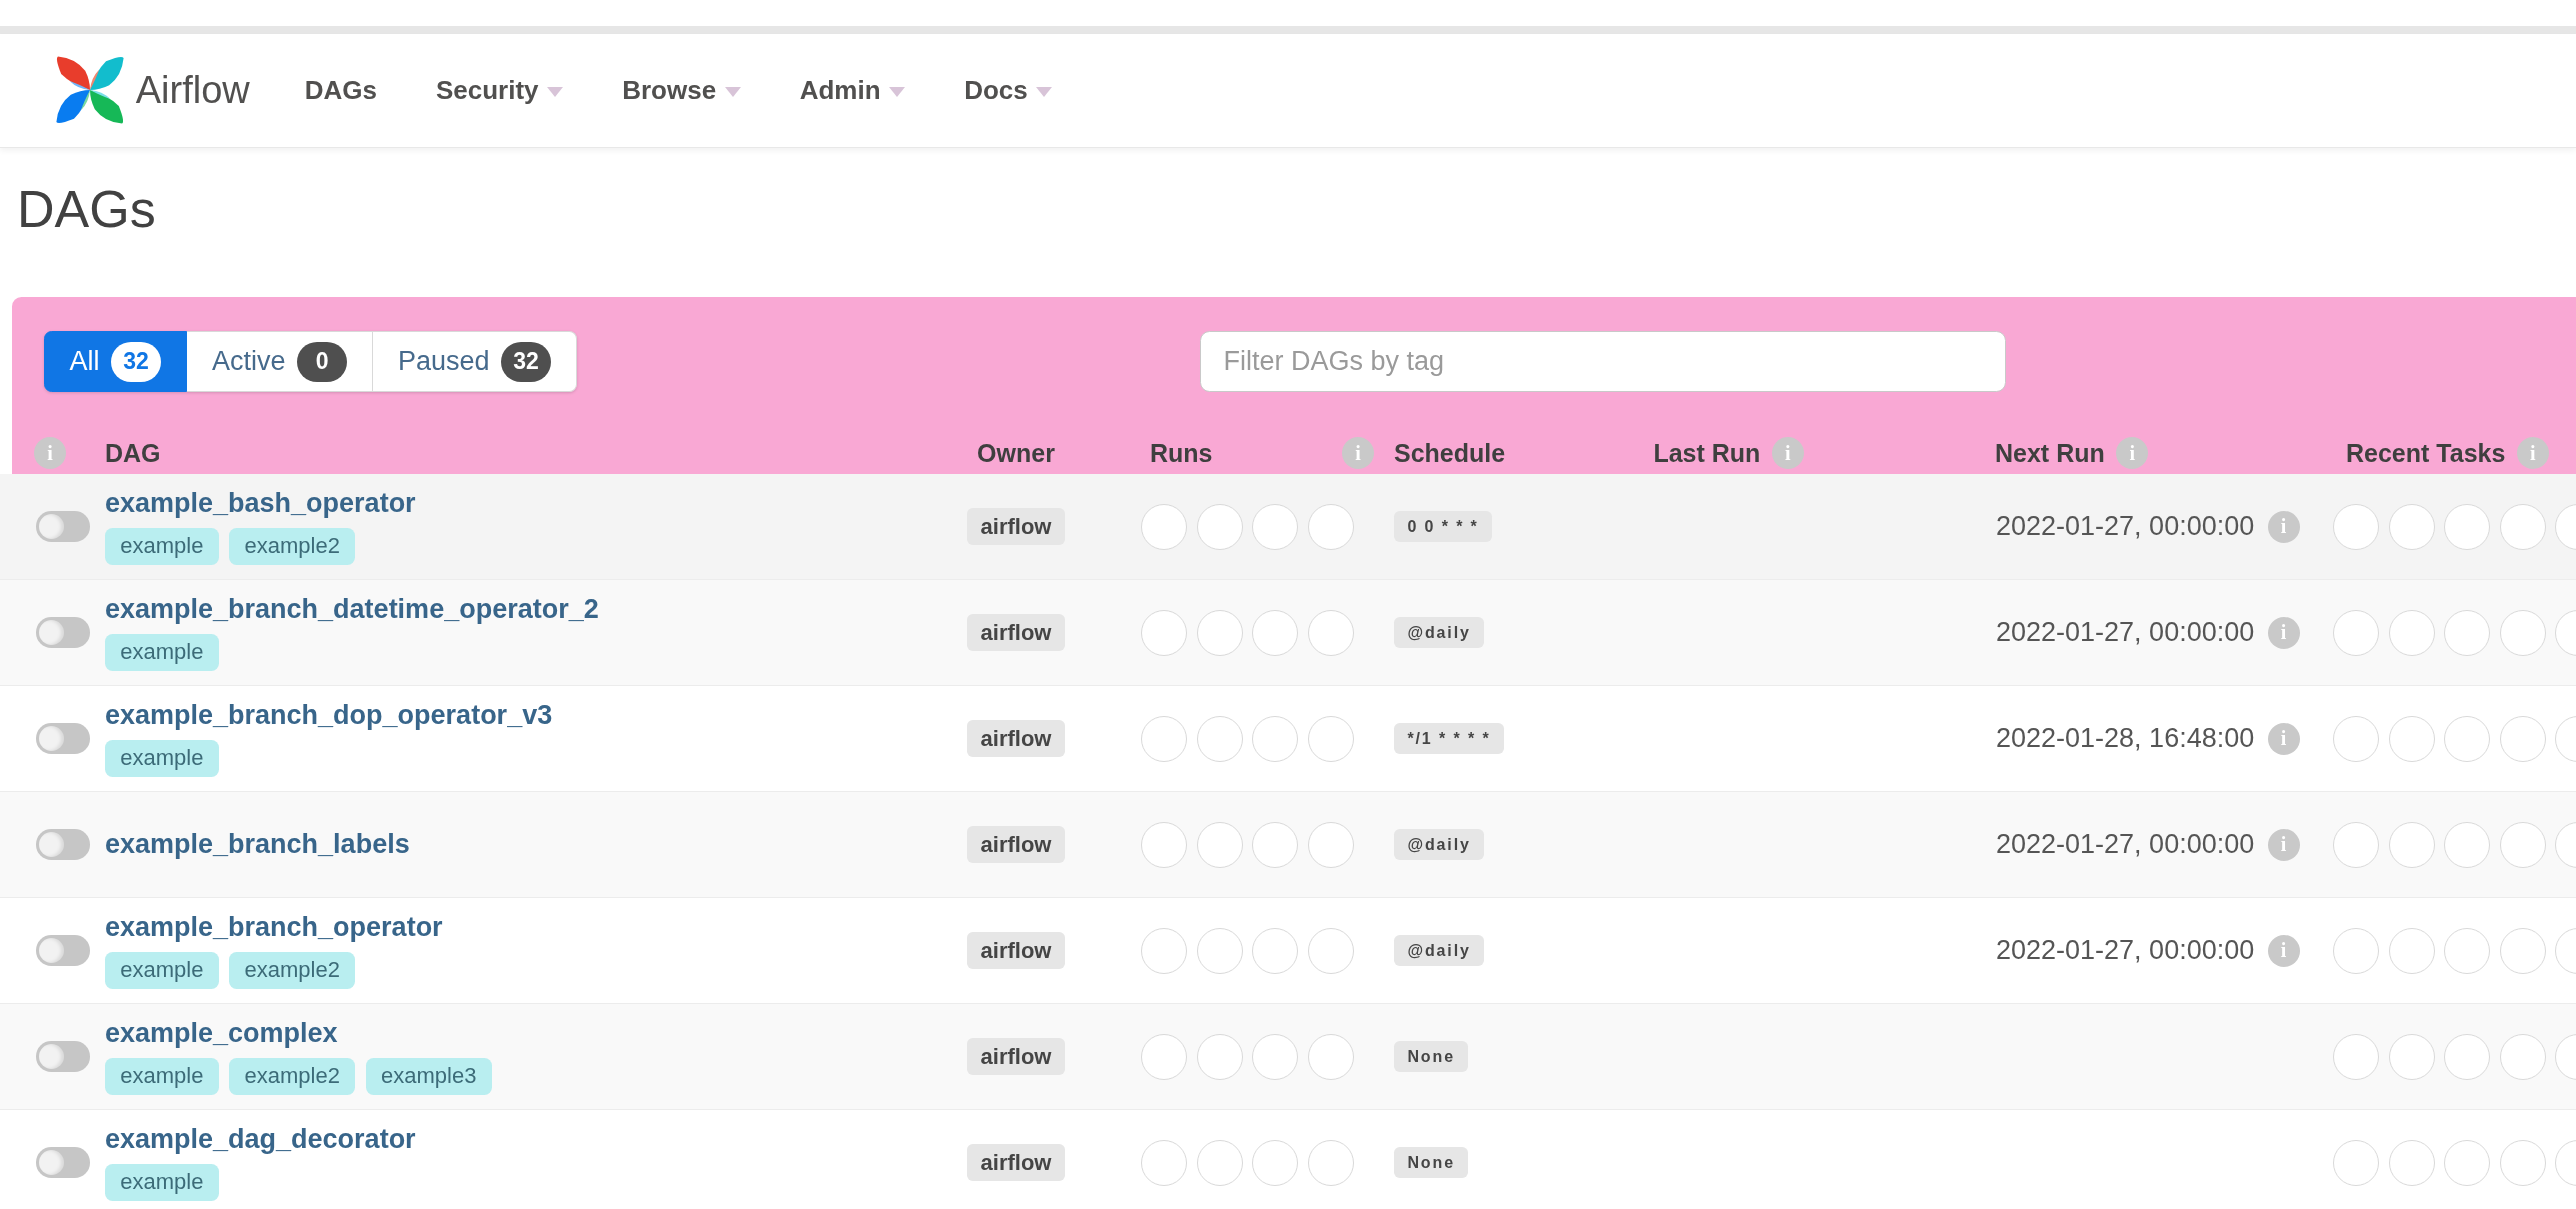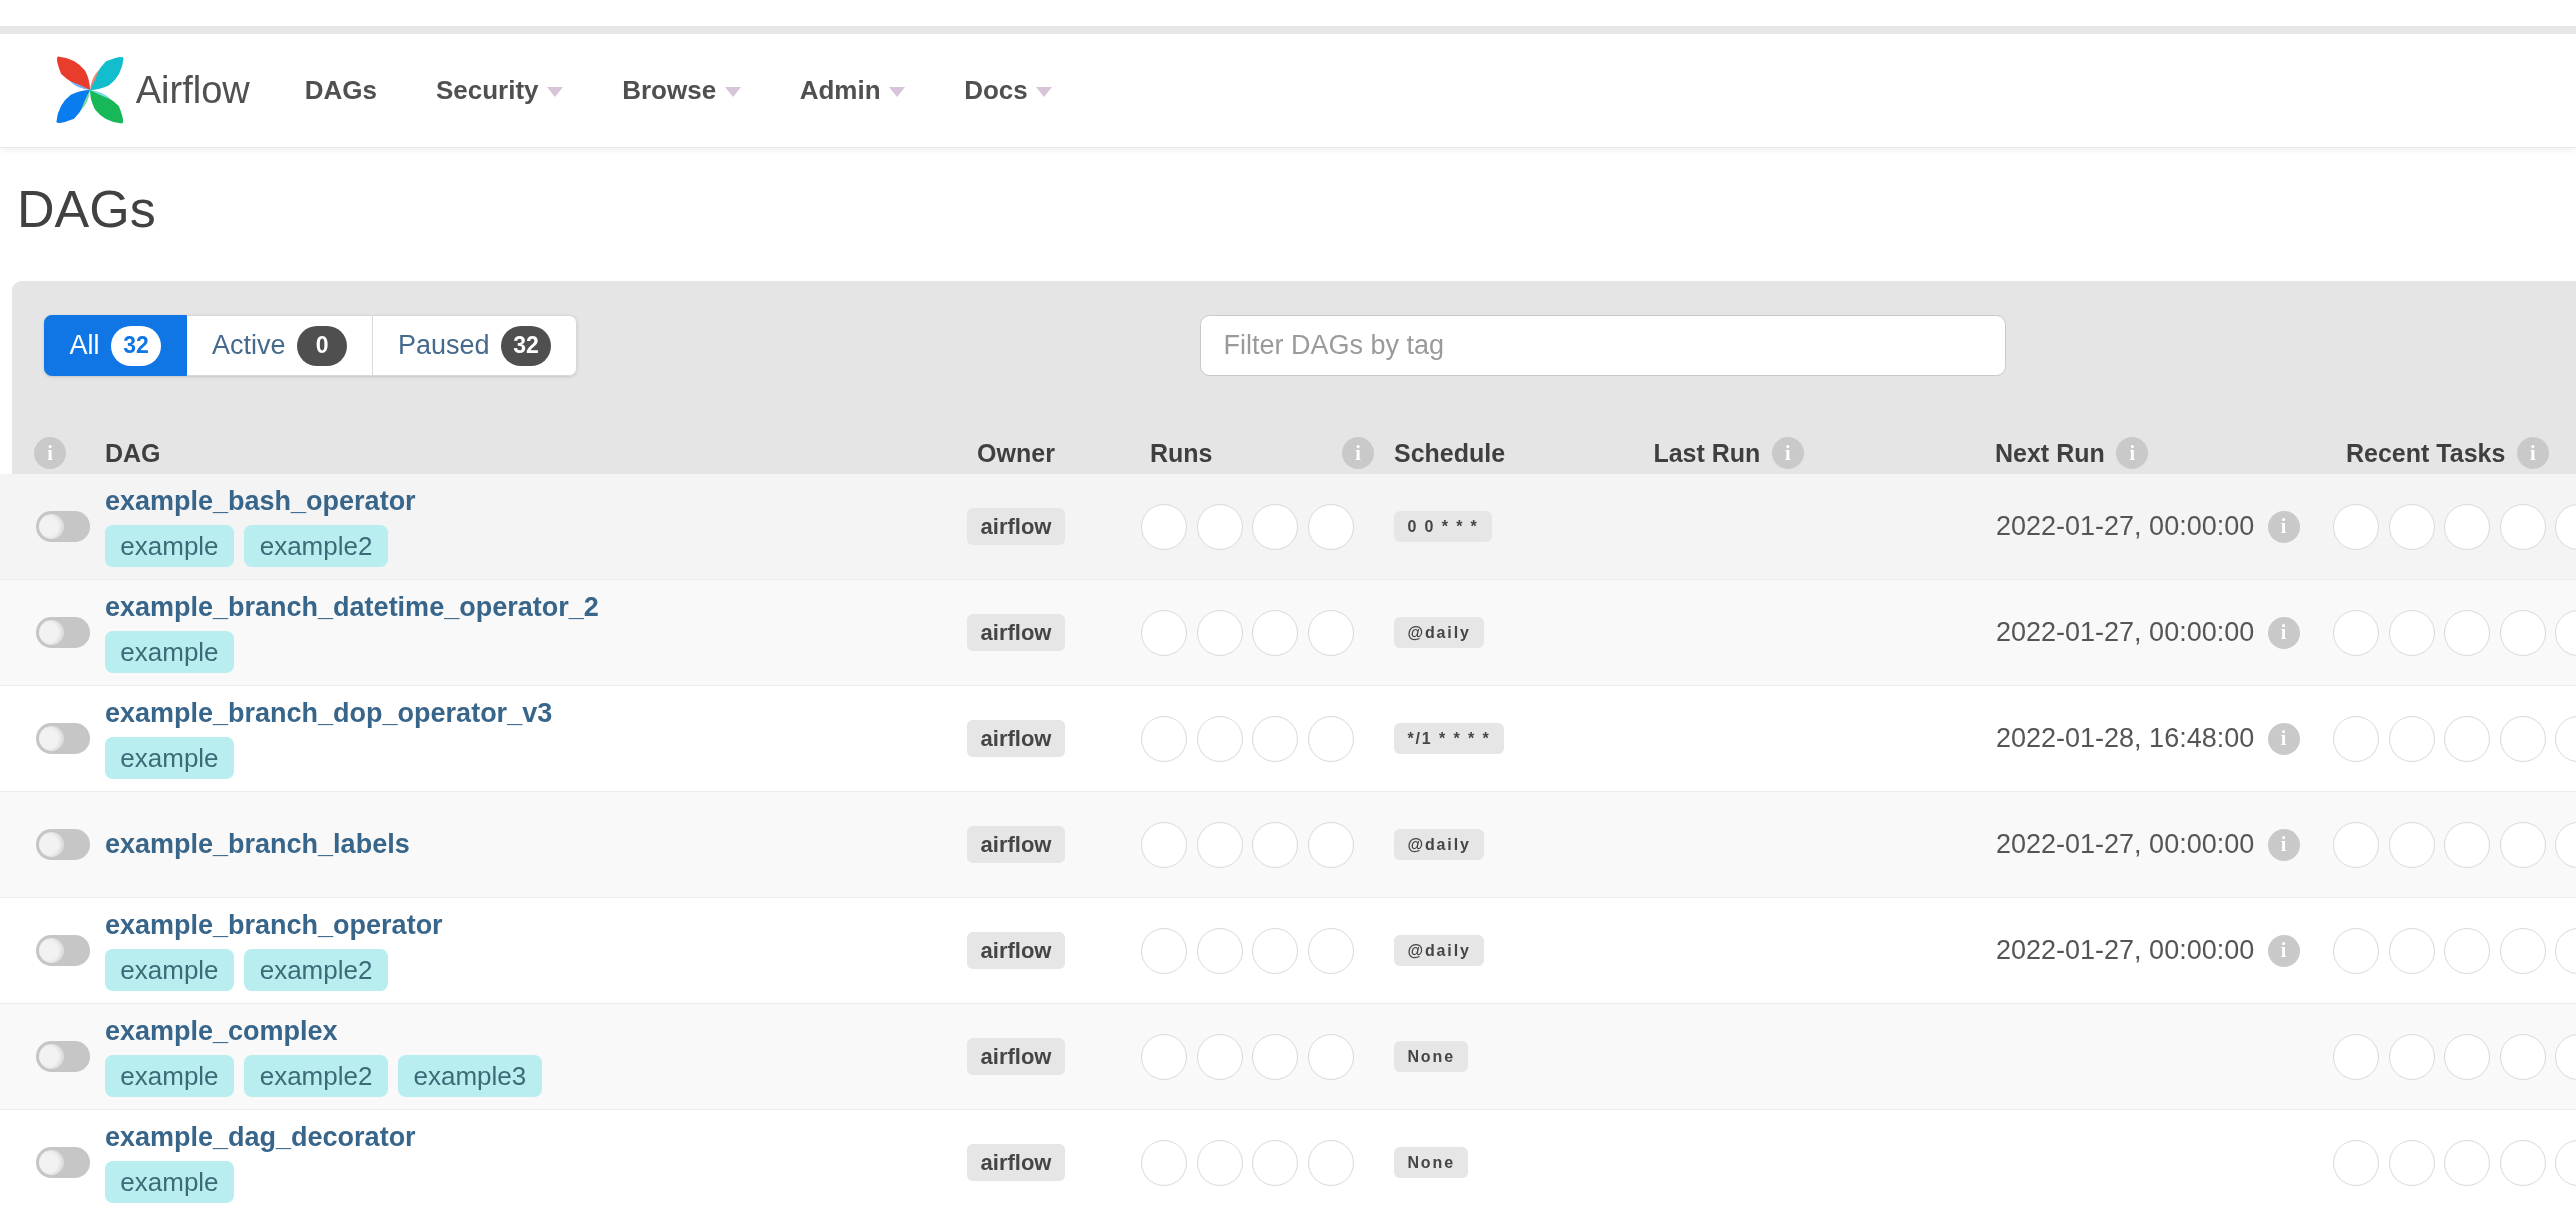--- a/index.html
+++ b/index.html
@@ -19,21 +19,21 @@
   .nav-items{display:flex;align-items:center;margin-left:55px;gap:59px;}
   .nav-item{font-size:26px;font-weight:700;color:#51504f;display:flex;align-items:center;cursor:pointer;}
   .caret{display:inline-block;width:0;height:0;margin-left:8.6px;margin-top:3.8px;
          border-left:8.6px solid transparent;border-right:8.6px solid transparent;
          border-top:10.5px solid #d8c4d8;}
 
   
   .page-title{position:absolute;left:17px;top:153px;font-size:52px;font-weight:400;color:#414141;}
 
   
-  .panel{position:absolute;left:11.5px;top:255px;right:0;height:203px;background:#e5e5e5;
+  .panel{position:absolute;left:11.5px;top:271px;right:0;height:203px;background:#f9a8d4;
          border-radius:9.5px 0 0 9.5px;}
   .tab-group{position:absolute;left:32px;top:34px;height:61px;display:flex;
              border-radius:7.6px;box-shadow:0 1px 2.9px rgba(0,0,0,.15);}
   .tab{display:flex;align-items:center;justify-content:center;gap:11.5px;height:61px;
        background:#fff;border:1px solid #d9d9d9;border-left:none;font-size:27px;
        color:#466a8c;cursor:pointer;padding:0 25px;box-sizing:border-box;}
   .tab:first-child{border-left:1px solid #d9d9d9;border-radius:7.6px 0 0 7.6px;}
   .tab:last-child{border-radius:0 7.6px 7.6px 0;}
   .tab.active{background:#1076e5;border-color:#1076e5;color:#fff;}
   .tab-badge{display:inline-flex;align-items:center;justify-content:center;min-width:50px;
@@ -67,21 +67,21 @@
   .row.hl{background:#f4f4f4;}
 
   .toggle{margin-left:36px;width:54px;height:30.5px;border-radius:15.3px;background:#c6c6c6;
           position:relative;cursor:pointer;}
   .toggle .knob{position:absolute;left:2.9px;top:2.9px;width:25px;height:25px;border-radius:50%;
                 background:#f2f2f2;box-shadow:inset -2.9px 0 3.8px rgba(0,0,0,.10);}
 
   .dag-cell{display:flex;flex-direction:column;justify-content:center;gap:8.6px;}
   .dag-link{font-size:27px;font-weight:700;color:#38658a;text-decoration:none;cursor:pointer;width:max-content;}
   .tag-row{display:flex;gap:10.5px;}
-  .tag-pill{background:#b9eef0;color:#3c6b78;font-size:26px;padding:5.7px 15.3px;border-radius:7.6px;cursor:pointer;}
+  .tag-pill{background:#b9eef0;color:#3c6b78;font-size:22px;padding:5.7px 15.3px;border-radius:7.6px;cursor:pointer;}
 
   .owner-cell{display:flex;justify-content:center;}
   .owner-badge{background:#e6e6e6;color:#454545;font-size:22px;font-weight:700;
                padding:5.7px 13.4px;border-radius:5.7px;}
 
   .runs-cell{display:flex;align-items:center;padding-left:63px;gap:9.5px;}
   .recent-cell{display:flex;align-items:center;padding-left:14.3px;gap:9.5px;overflow:hidden;}
   .status-circle{width:46px;height:46px;border-radius:50%;background:#fff;border:1.9px solid #d9d9d9;
                  flex:0 0 auto;box-sizing:border-box;}
 

